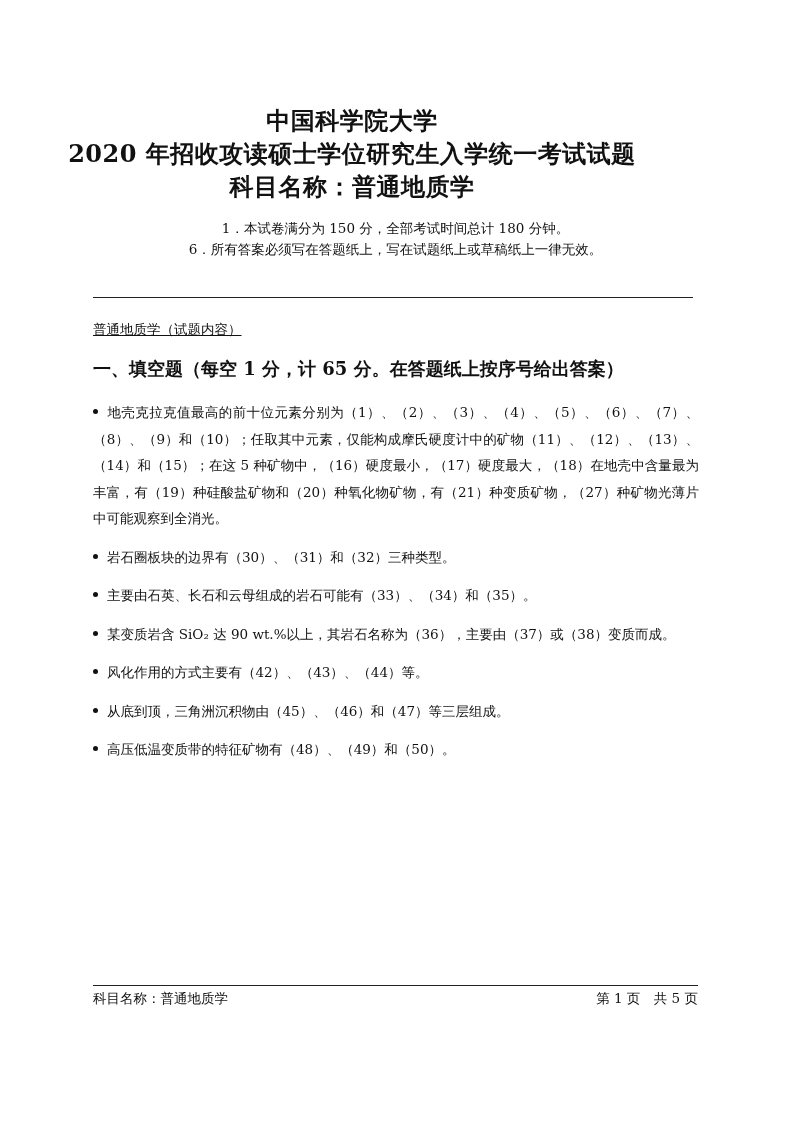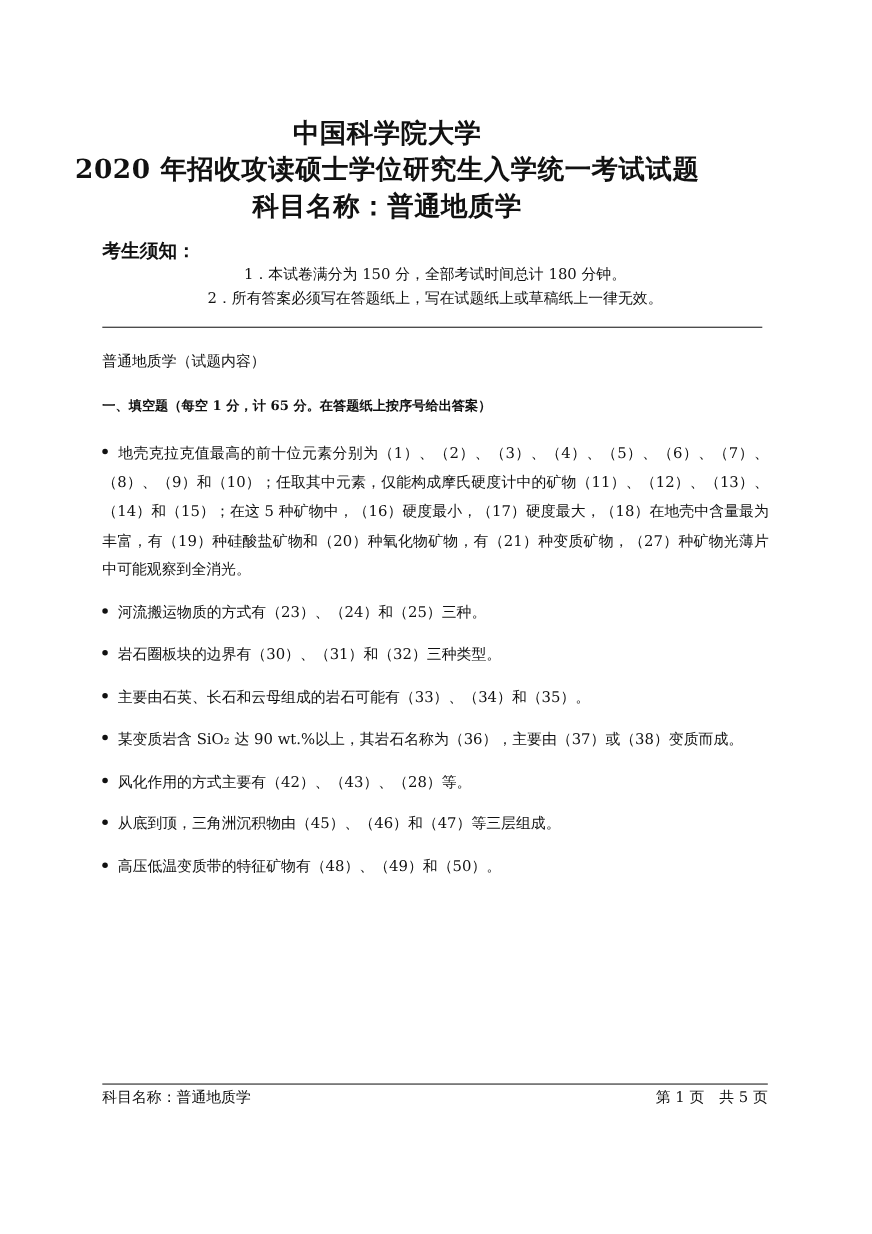--- a/index.html
+++ b/index.html
@@ -5,59 +5,57 @@
     html, body { margin: 0; padding: 0; background: #ffffff; }
     body { width: 793px; height: 1122px; position: relative; overflow: hidden;
       font-family: "DejaVu Serif", "Liberation Serif", serif; color: #111; }
     .page { position: absolute; left: 0; top: 0; width: 793px; height: 1122px; }
     .title-block { position: absolute; top: 104px; left: 0; width: 704px; text-align: center; }
     .title-line { font-weight: bold; font-size: 24px; line-height: 33px; letter-spacing: 0.5px; }
     .notice { position: absolute; top: 218px; left: 93px; width: 605px; }
     .notice-head { font-weight: bold; font-size: 17px; line-height: 22px; }
     .notice-item { font-size: 13.5px; line-height: 21px; text-align: center; }
     .rule-top { position: absolute; top: 297px; left: 93px; width: 600px; border-top: 1px solid #222; }
-    .subject-label { position: absolute; top: 319px; left: 93px; font-size: 13.5px; line-height: 20px; }
-    .section-head { position: absolute; top: 359px; left: 93px; font-size: 12px; font-weight: bold; line-height: 20px; }
+    .subject-label { position: absolute; top: 319px; left: 93px; font-size: 13.5px; line-height: 20px; text-decoration: underline; }
+    .section-head { position: absolute; top: 359px; left: 93px; font-size: 18px; font-weight: bold; line-height: 20px; }
     .questions { position: absolute; top: 399px; left: 93px; width: 606px; }
     .q { font-size: 13.5px; line-height: 26.5px; margin-bottom: 12px; text-align: justify; }
     .bullet { display: inline-block; width: 14px; }
     .bullet::before { content: ""; display: inline-block; width: 5px; height: 5px; border-radius: 50%;
       background: #111; vertical-align: middle; margin-right: 4px; position: relative; top: -2px; }
     .rule-bottom { position: absolute; top: 985px; left: 93px; width: 605px; border-top: 1px solid #222; }
     .footer { position: absolute; top: 988px; left: 93px; width: 605px; font-size: 13.5px; line-height: 20px;
       display: flex; justify-content: space-between; }
   </style>
 </head>
 <body>
 
 <div class="page">
   <div class="title-block">
     <div class="title-line">中国科学院大学</div>
     <div class="title-line">2020 年招收攻读硕士学位研究生入学统一考试试题</div>
     <div class="title-line">科目名称：普通地质学</div>
   </div>
 
   <div class="notice">
-    <div class="notice-head">考生须知：</div>
     <div class="notice-item">1．本试卷满分为 150 分，全部考试时间总计 180 分钟。</div>
-    <div class="notice-item">2．所有答案必须写在答题纸上，写在试题纸上或草稿纸上一律无效。</div>
+    <div class="notice-item">6．所有答案必须写在答题纸上，写在试题纸上或草稿纸上一律无效。</div>
   </div>
 
   <div class="rule-top"></div>
 
   <div class="subject-label">普通地质学（试题内容）</div>
   <div class="section-head">一、填空题（每空 1 分，计 65 分。在答题纸上按序号给出答案）</div>
 
   <div class="questions">
     <div class="q"><span class="bullet"></span><span>地壳克拉克值最高的前十位元素分别为（1）、（2）、（3）、（4）、（5）、（6）、（7）、（8）、（9）和（10）；任取其中元素，仅能构成摩氏硬度计中的矿物（11）、（12）、（13）、（14）和（15）；在这 5 种矿物中，（16）硬度最小，（17）硬度最大，（18）在地壳中含量最为丰富，有（19）种硅酸盐矿物和（20）种氧化物矿物，有（21）种变质矿物，（27）种矿物光薄片中可能观察到全消光。</span></div>
-    <div class="q"><span class="bullet"></span><span>河流搬运物质的方式有（23）、（24）和（25）三种。</span></div>
     <div class="q"><span class="bullet"></span><span>岩石圈板块的边界有（30）、（31）和（32）三种类型。</span></div>
     <div class="q"><span class="bullet"></span><span>主要由石英、长石和云母组成的岩石可能有（33）、（34）和（35）。</span></div>
     <div class="q"><span class="bullet"></span><span>某变质岩含 SiO₂ 达 90 wt.%以上，其岩石名称为（36），主要由（37）或（38）变质而成。</span></div>
-    <div class="q"><span class="bullet"></span><span>风化作用的方式主要有（42）、（43）、（28）等。</span></div>
+    <div class="q"><span class="bullet"></span><span>风化作用的方式主要有（42）、（43）、（44）等。</span></div>
     <div class="q"><span class="bullet"></span><span>从底到顶，三角洲沉积物由（45）、（46）和（47）等三层组成。</span></div>
     <div class="q"><span class="bullet"></span><span>高压低温变质带的特征矿物有（48）、（49）和（50）。</span></div>
   </div>
 
   <div class="rule-bottom"></div>
   <div class="footer">
     <span>科目名称：普通地质学</span>
     <span>第 1 页　共 5 页</span>
   </div>
 </div>

